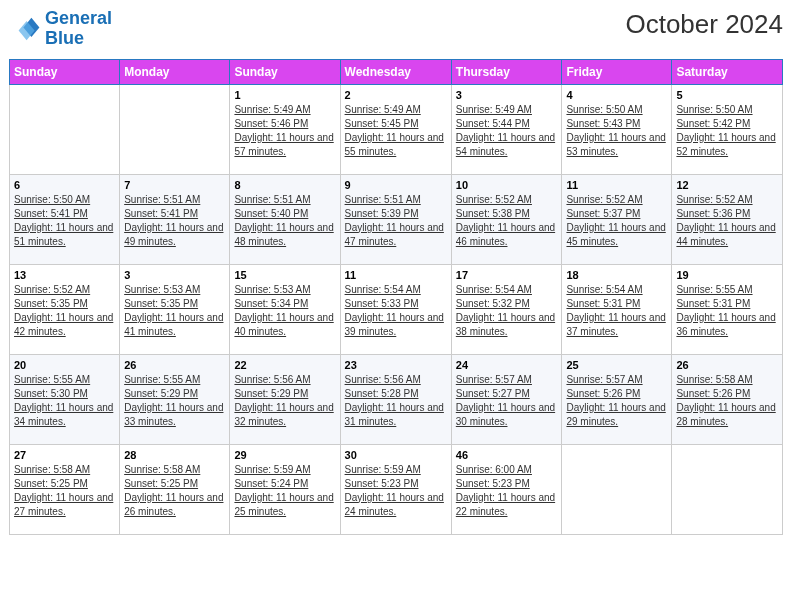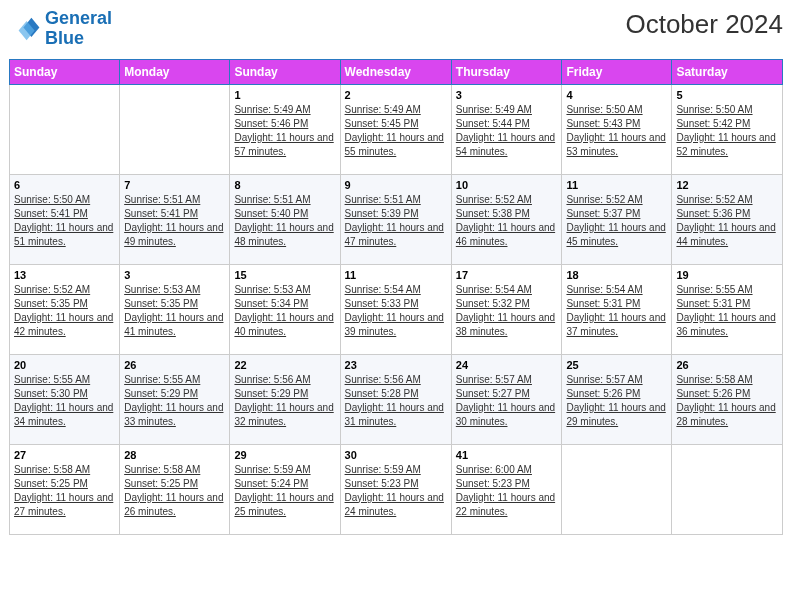--- a/index.html
+++ b/index.html
@@ -310,21 +310,21 @@
 Sunset: 5:24 PM
 Daylight: 11 hours and 25 minutes.</div>
           </td>
           <td>
             <div class="day-number">30</div>
             <div class="day-info" style="white-space: pre-line;">Sunrise: 5:59 AM
 Sunset: 5:23 PM
 Daylight: 11 hours and 24 minutes.</div>
           </td>
           <td>
-            <div class="day-number">41</div>
+            <div class="day-number">46</div>
             <div class="day-info" style="white-space: pre-line;">Sunrise: 6:00 AM
 Sunset: 5:23 PM
 Daylight: 11 hours and 22 minutes.</div>
           </td>
           <td class="empty-cell"></td>
           <td class="empty-cell"></td>
         </tr>
       </tbody>
   </table>
 </div>

